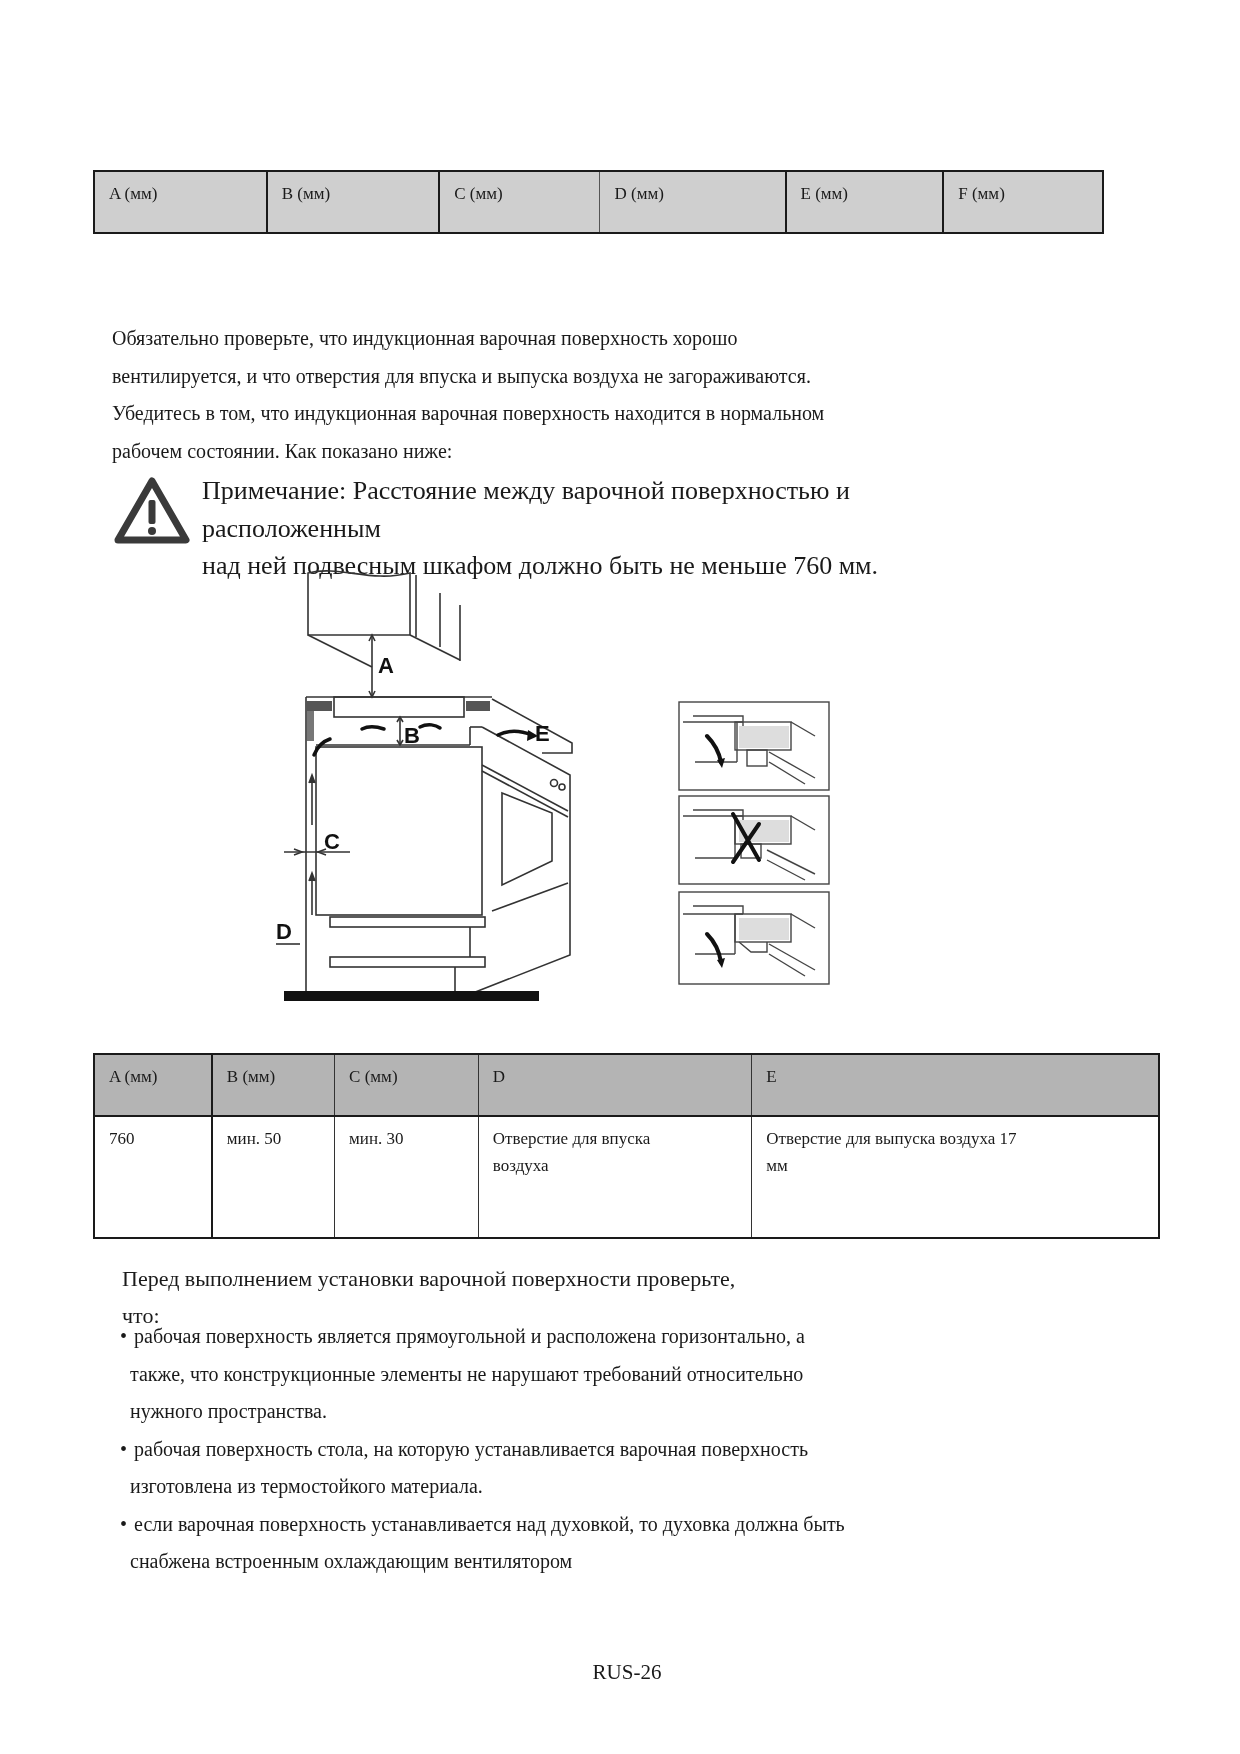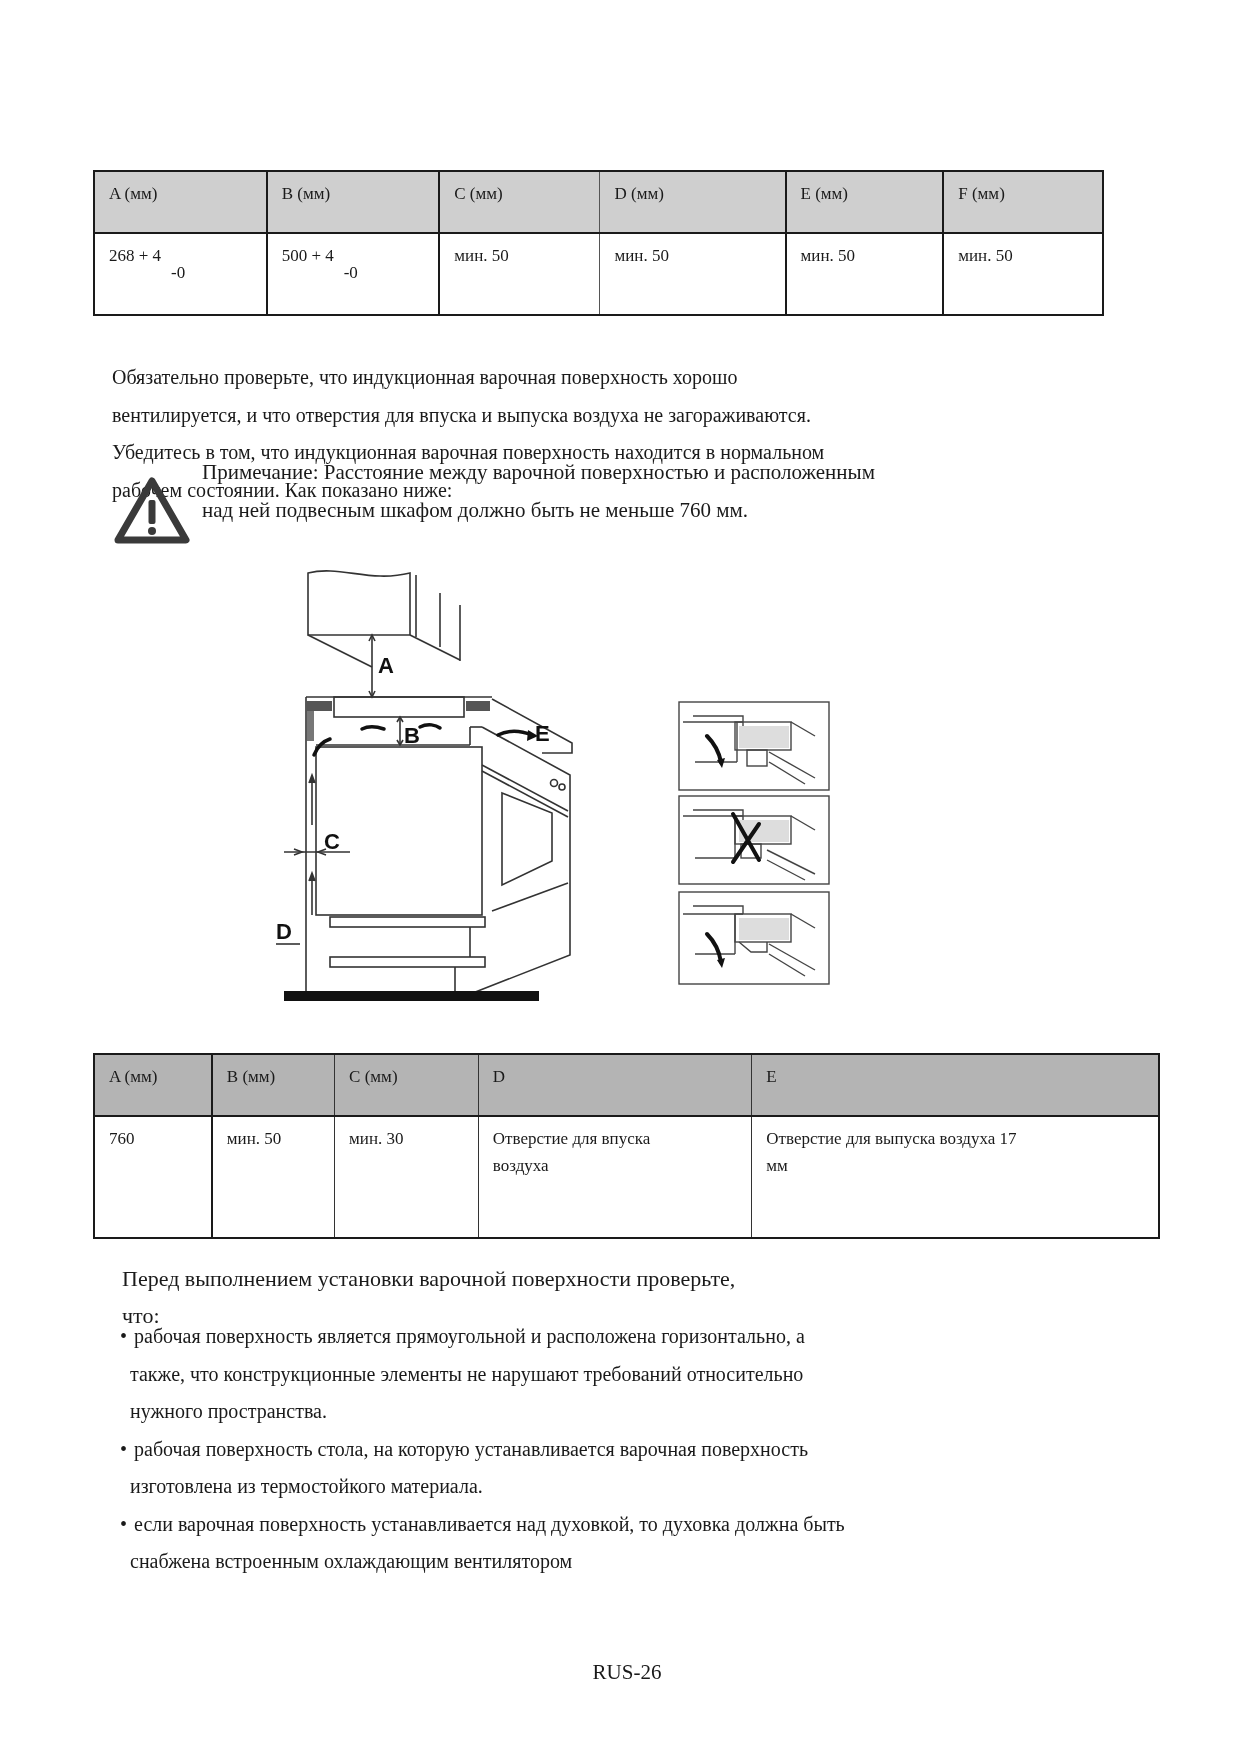--- a/index.html
+++ b/index.html
@@ -21,21 +21,21 @@
 
   
   #t2 { left: 93px; top: 1053px; width: 1067px; border: 2px solid #1a1a1a; }
   #t2 th { background: #b4b4b4; height: 44px; vertical-align: middle; border-bottom: 2px solid #1a1a1a; }
   #t2 th, #t2 td { border-right: 1px solid #333; }
   #t2 td { height: 92px; padding-top: 12px; line-height: 45px; }
   #t2 td .l1 { display: block; line-height: 20px; }
   #t2 td .l2 { display: block; line-height: 20px; margin-top: 7px; }
 
   .para { position: absolute; left: 112px; font-size: 20px; line-height: 37.5px; width: 900px; }
-  .note { position: absolute; left: 202px; top: 454px; font-size: 21px; line-height: 37.5px; width: 820px; }
+  .note { position: absolute; left: 202px; top: 472px; font-size: 26px; line-height: 37.5px; width: 820px; }
   .warn-icon { position: absolute; left: 114px; top: 476px; width: 76px; height: 70px; }
 
   .figure { position: absolute; left: 270px; top: 565px; width: 330px; height: 440px; }
   .figure2 { position: absolute; left: 675px; top: 700px; width: 160px; height: 290px; }
 
   .heading2 { position: absolute; left: 122px; top: 1240px; font-size: 22px; line-height: 37px; width: 900px; margin-top: 20px; }
   .bullets { position: absolute; left: 112px; top: 1318px; font-size: 20px; line-height: 37.5px; width: 950px; }
   .bullets .item { padding-left: 22px; text-indent: -14px; }
   .bullets .item .dot { display: inline-block; width: 14px; text-indent: 0; }
 
@@ -55,36 +55,24 @@
   </colgroup>
   <tbody>
       <tr>
     <th>A (мм)</th>
     <th>B (мм)</th>
     <th class="thin">C (мм)</th>
     <th>D (мм)</th>
     <th>E (мм)</th>
     <th>F (мм)</th>
   </tr>
-  <tr>
-    <td>
-      <span class="tol"><span>268 + 4</span><span class="lower">-0</span></span>
-    </td>
-    <td>
-      <span class="tol"><span>500 + 4</span><span class="lower">-0</span></span>
-    </td>
-    <td class="thin">мин. 50</td>
-    <td>мин. 50</td>
-    <td>мин. 50</td>
-    <td>мин. 50</td>
-  </tr>
 </tbody>
   </table>
 
-<div class="para" style="top:320px;margin-top:39px;">
+<div class="para" style="top:320px;">
   <div>Обязательно проверьте, что индукционная варочная поверхность хорошо</div>
   <div>вентилируется, и что отверстия для впуска и выпуска воздуха не загораживаются.</div>
   <div>Убедитесь в том, что индукционная варочная поверхность находится в нормальном</div>
   <div>рабочем состоянии. Как показано ниже:</div>
 </div>
 
 <svg class="warn-icon" viewBox="0 0 76 70">
   <path d="M38 5 L72 64 L4 64 Z" fill="none" stroke="#3a3a3a" stroke-width="7" stroke-linejoin="round"></path>
   <rect x="34.5" y="24" width="7" height="24" rx="2" fill="#3a3a3a"></rect>
   <circle cx="38" cy="55" r="4" fill="#3a3a3a"></circle>

